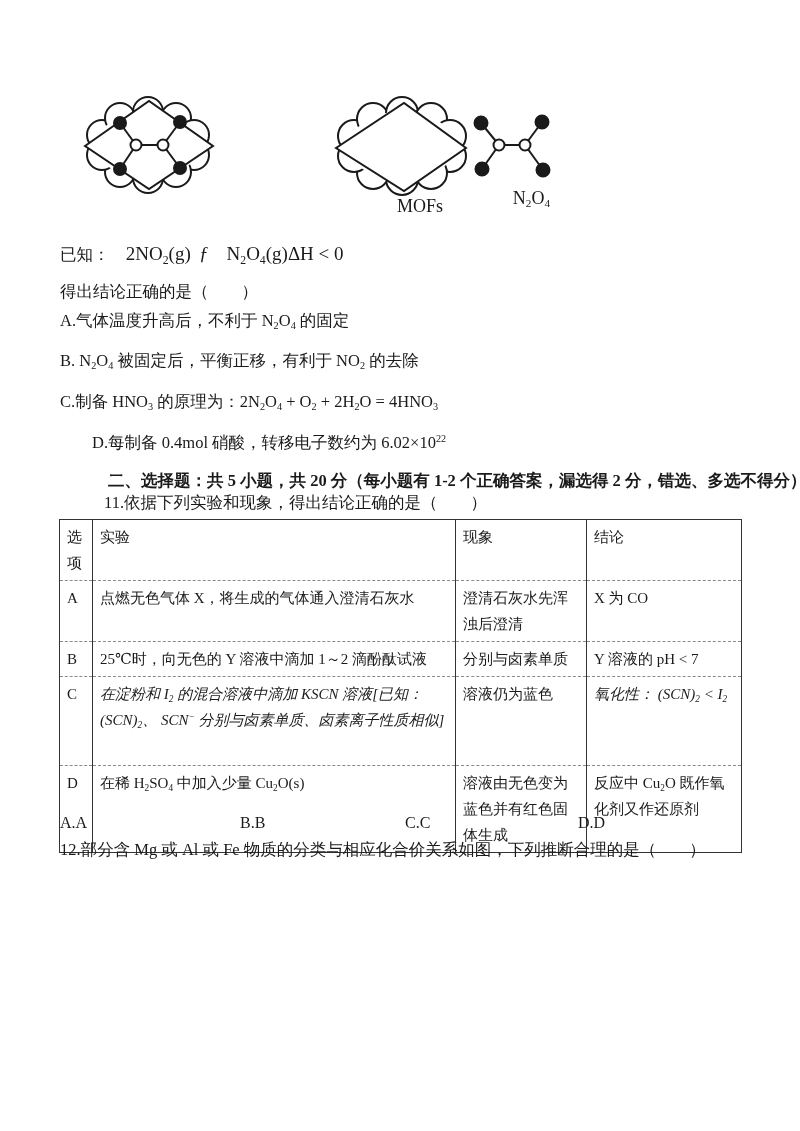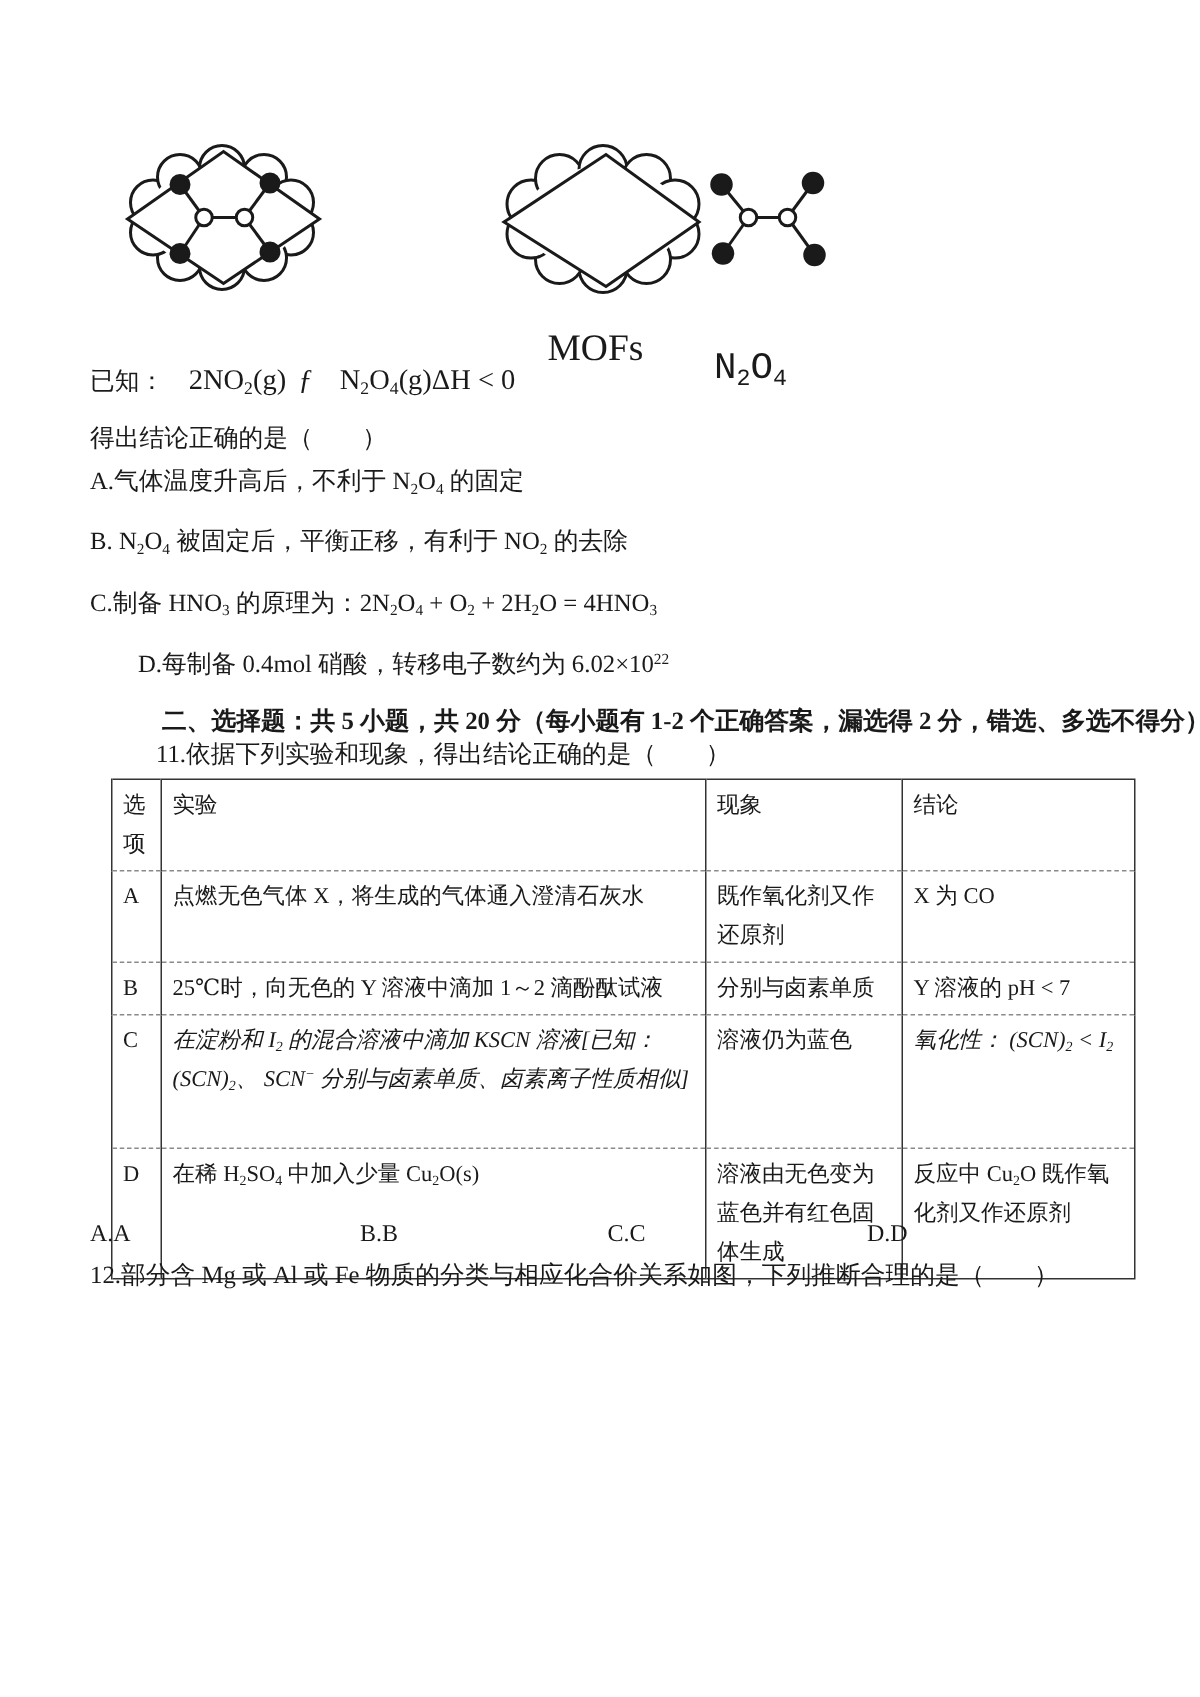--- a/index.html
+++ b/index.html
@@ -4,25 +4,25 @@
 <style>
   html,body{margin:0;padding:0;}
   body{width:800px;height:1131px;background:#ffffff;position:relative;
        font-family:"Liberation Serif","DejaVu Serif",serif;color:#1a1a1a;}
   .abs{position:absolute;}
   .line{font-size:16.5px;line-height:22px;white-space:nowrap;}
   .formula{font-size:19px;}
   .eqsym{font-style:italic;font-size:19px;padding:0 14px 0 4px;}
   sub{font-size:0.62em;vertical-align:-0.3em;line-height:0;}
   sup{font-size:0.62em;vertical-align:0.55em;line-height:0;}
-  .figlabel{font-size:25px;text-align:left;margin-top:23px;}
+  .figlabel{font-size:18px;text-align:right;}
   .sechdr{font-weight:bold;font-size:16.5px;white-space:nowrap;margin-left:48px;}
   table.qtable{border-collapse:collapse;table-layout:fixed;width:682px;
                font-size:15px;}
-  table.qtable{border:1.5px solid #333;margin-left:15px;}
+  table.qtable{border:1.5px solid #333;}
   table.qtable td,table.qtable th{border-left:1px solid #333;border-right:1px solid #333;
       border-top:1px dashed #8a8a8a;border-bottom:1px dashed #8a8a8a;
       vertical-align:top;padding:4px 7px;text-align:left;font-weight:normal;
       line-height:26px;overflow:hidden;}
   td.lh-lg{line-height:44px;padding-top:2px;font-style:italic;}
   td.lh-md{line-height:40px;padding-top:4px;}
   .answers span{position:absolute;font-size:16px;white-space:nowrap;}
   svg line, svg polygon, svg circle, svg ellipse{vector-effect:none;}
 </style>
 </head>
@@ -82,21 +82,21 @@
     <circle cx="499" cy="145" r="5.5"></circle>
     <circle cx="525" cy="145" r="5.5"></circle>
     <circle cx="481" cy="123" r="6.5" fill="#1a1a1a"></circle>
     <circle cx="542" cy="122" r="6.5" fill="#1a1a1a"></circle>
     <circle cx="482" cy="169" r="6.5" fill="#1a1a1a"></circle>
     <circle cx="543" cy="170" r="6.5" fill="#1a1a1a"></circle>
   </g>
 </svg>
 
 <div class="abs figlabel" style="left:365;left:365px;top:196px;width:78px;">MOFs</div>
-<div class="abs figlabel" style="left:476px;top:208px;width:74px;font-family:Liberation Mono, monospace;">N<sub>2</sub>O<sub>4</sub></div>
+<div class="abs figlabel" style="left:476px;top:188px;width:74px;">N<sub>2</sub>O<sub>4</sub></div>
 
 <div class="abs line" style="left:60px;top:243px;">
   <span>已知：</span>
   <span style="display:inline-block;width:8px;"></span>
   <span class="formula">2NO<sub>2</sub>(g)</span>
   <span class="eqsym">ƒ</span>
   <span class="formula">N<sub>2</sub>O<sub>4</sub>(g)ΔH &lt; 0</span>
 </div>
 
 <div class="abs line" style="left:60px;top:281px;">得出结论正确的是（　　）</div>
@@ -118,21 +118,21 @@
   <tbody>
       <tr style="height:49px;">
     <th>选项</th>
     <th>实验</th>
     <th>现象</th>
     <th>结论</th>
   </tr>
   <tr style="height:52px;">
     <td>A</td>
     <td>点燃无色气体 X，将生成的气体通入澄清石灰水</td>
-    <td>既作氧化剂又作还原剂</td>
+    <td>澄清石灰水先浑浊后澄清</td>
     <td>X 为 CO</td>
   </tr>
   <tr style="height:28px;">
     <td>B</td>
     <td style="white-space:nowrap;">25℃时，向无色的 Y 溶液中滴加 1～2 滴酚酞试液</td>
     <td>分别与卤素单质</td>
     <td>Y 溶液的 pH &lt; 7</td>
   </tr>
   <tr style="height:89px;">
     <td>C</td>

